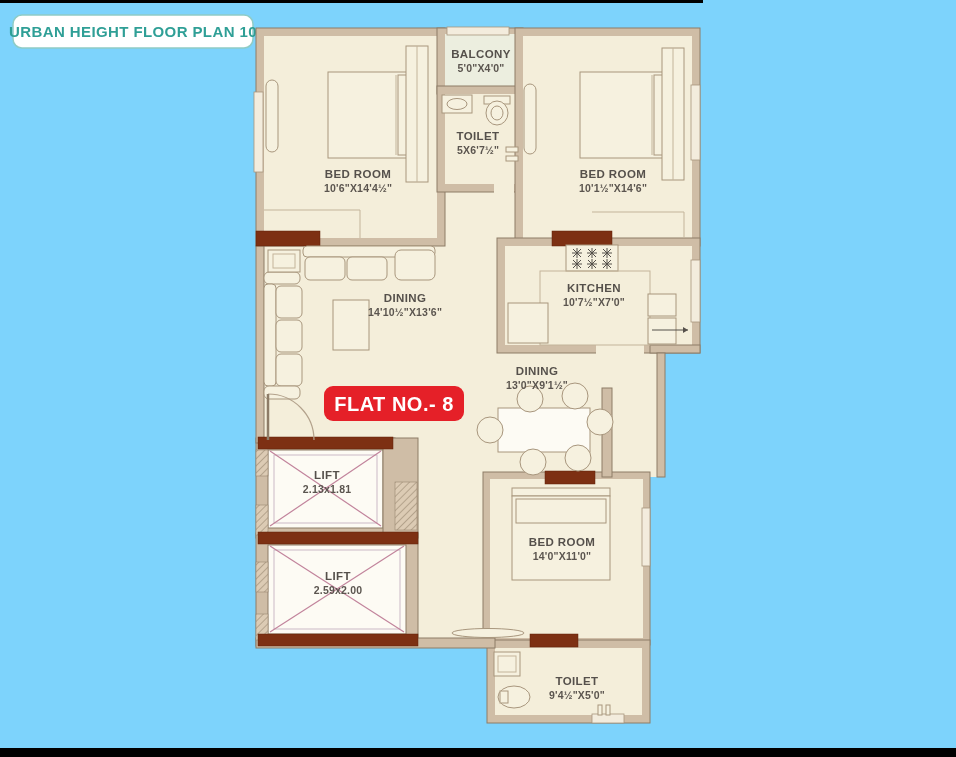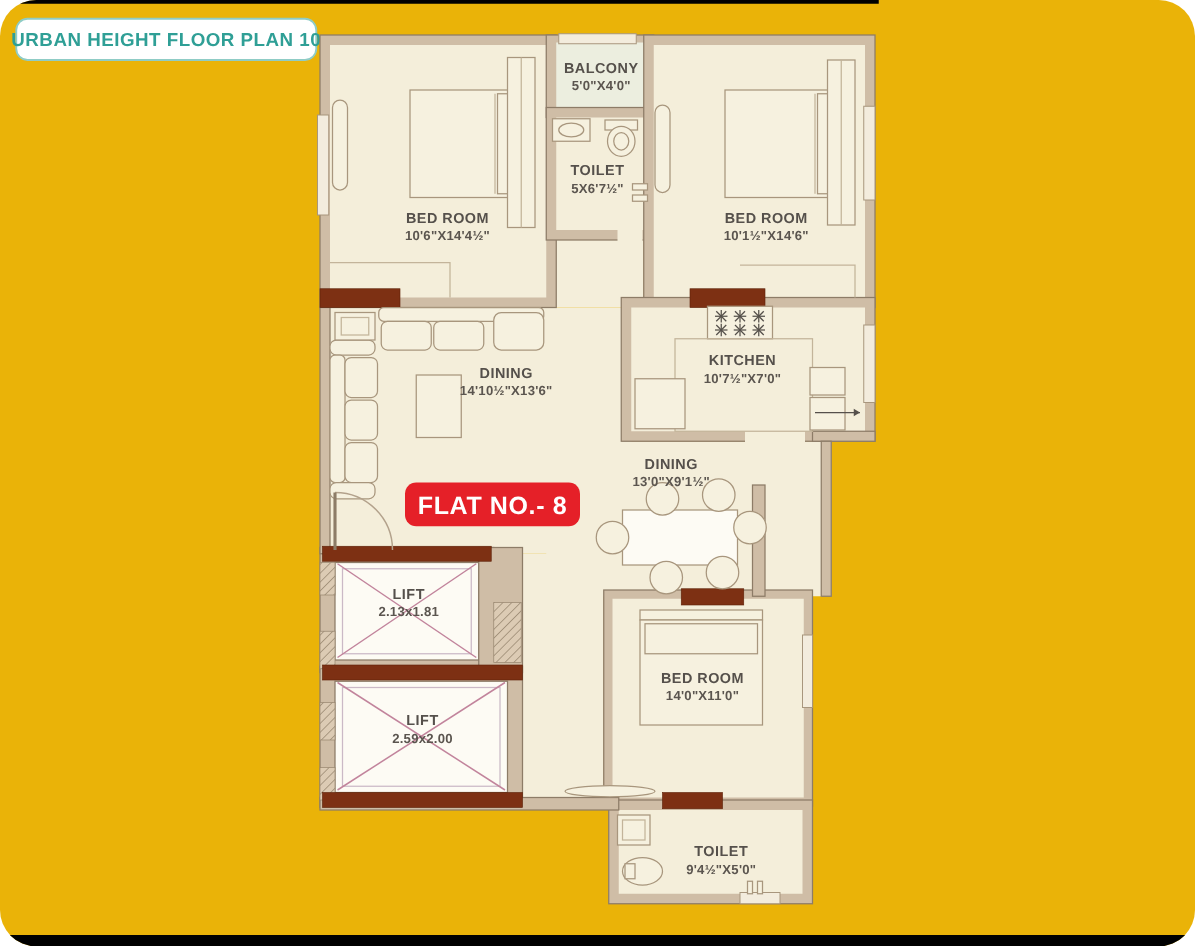--- a/index.html
+++ b/index.html
@@ -1,17 +1,17 @@
 <!DOCTYPE html>
 <html><head>
 <meta charset="utf-8">
 <style>
   html,body{margin:0;padding:0;background:#ffffff;}
-  .stage{position:relative;width:956px;height:757px;background:#eab308;overflow:hidden;
-         font-family:"Liberation Sans", sans-serif;border-radius:29px;}
+  .stage{position:relative;width:956px;height:757px;background:#7dd3fc;overflow:hidden;
+         font-family:"Liberation Sans", sans-serif;}
   svg{display:block}
   text{font-family:"Liberation Sans", sans-serif;}
   .room-name{font-size:11.5px;font-weight:700;fill:#55504b;letter-spacing:.4px;}
   .room-size{font-size:10.5px;font-weight:600;fill:#5b554f;letter-spacing:.2px;}
   .title-text{font-size:15px;font-weight:700;fill:#2f9f96;letter-spacing:.4px;}
   .flat-text{font-size:20px;font-weight:800;fill:#ffffff;letter-spacing:.5px;}
   .wall{fill:#cfbda6;stroke:#8d7c67;stroke-width:1;}
   .floor{fill:#f4eeda;}
   .floor-b{fill:#eceedf;}
   .furn{fill:#f6f1df;stroke:#a8967d;stroke-width:1;}

